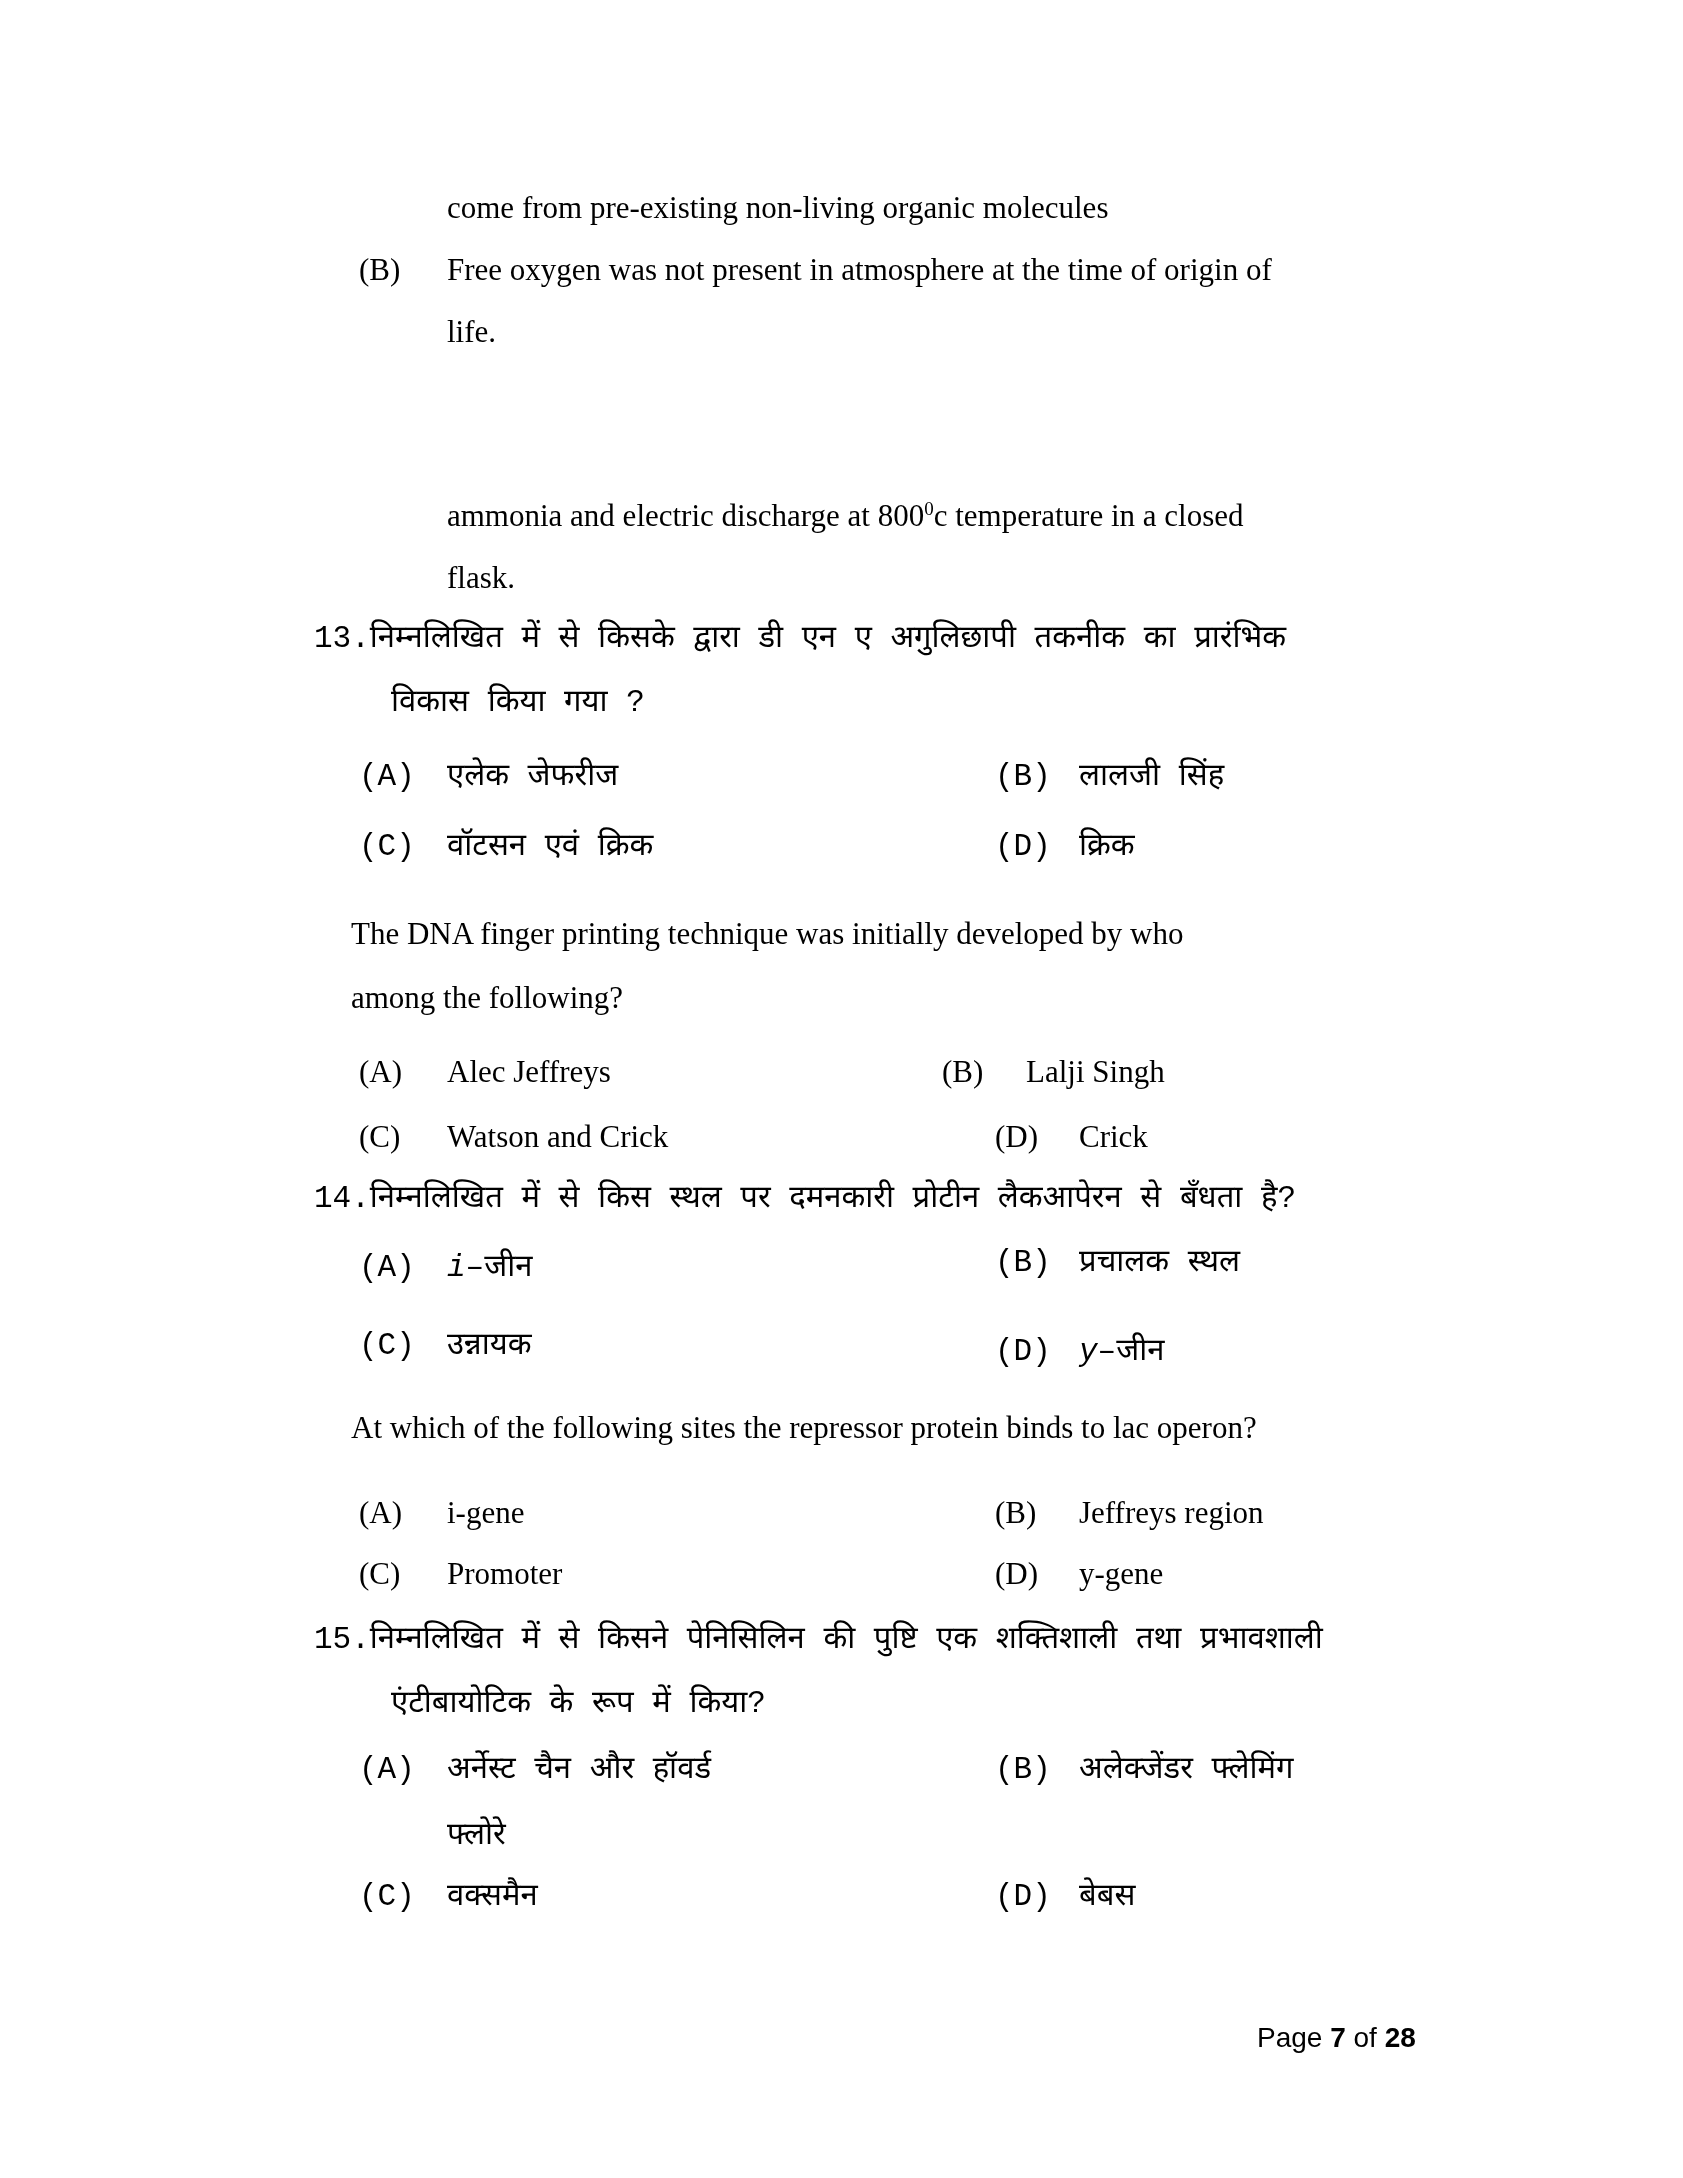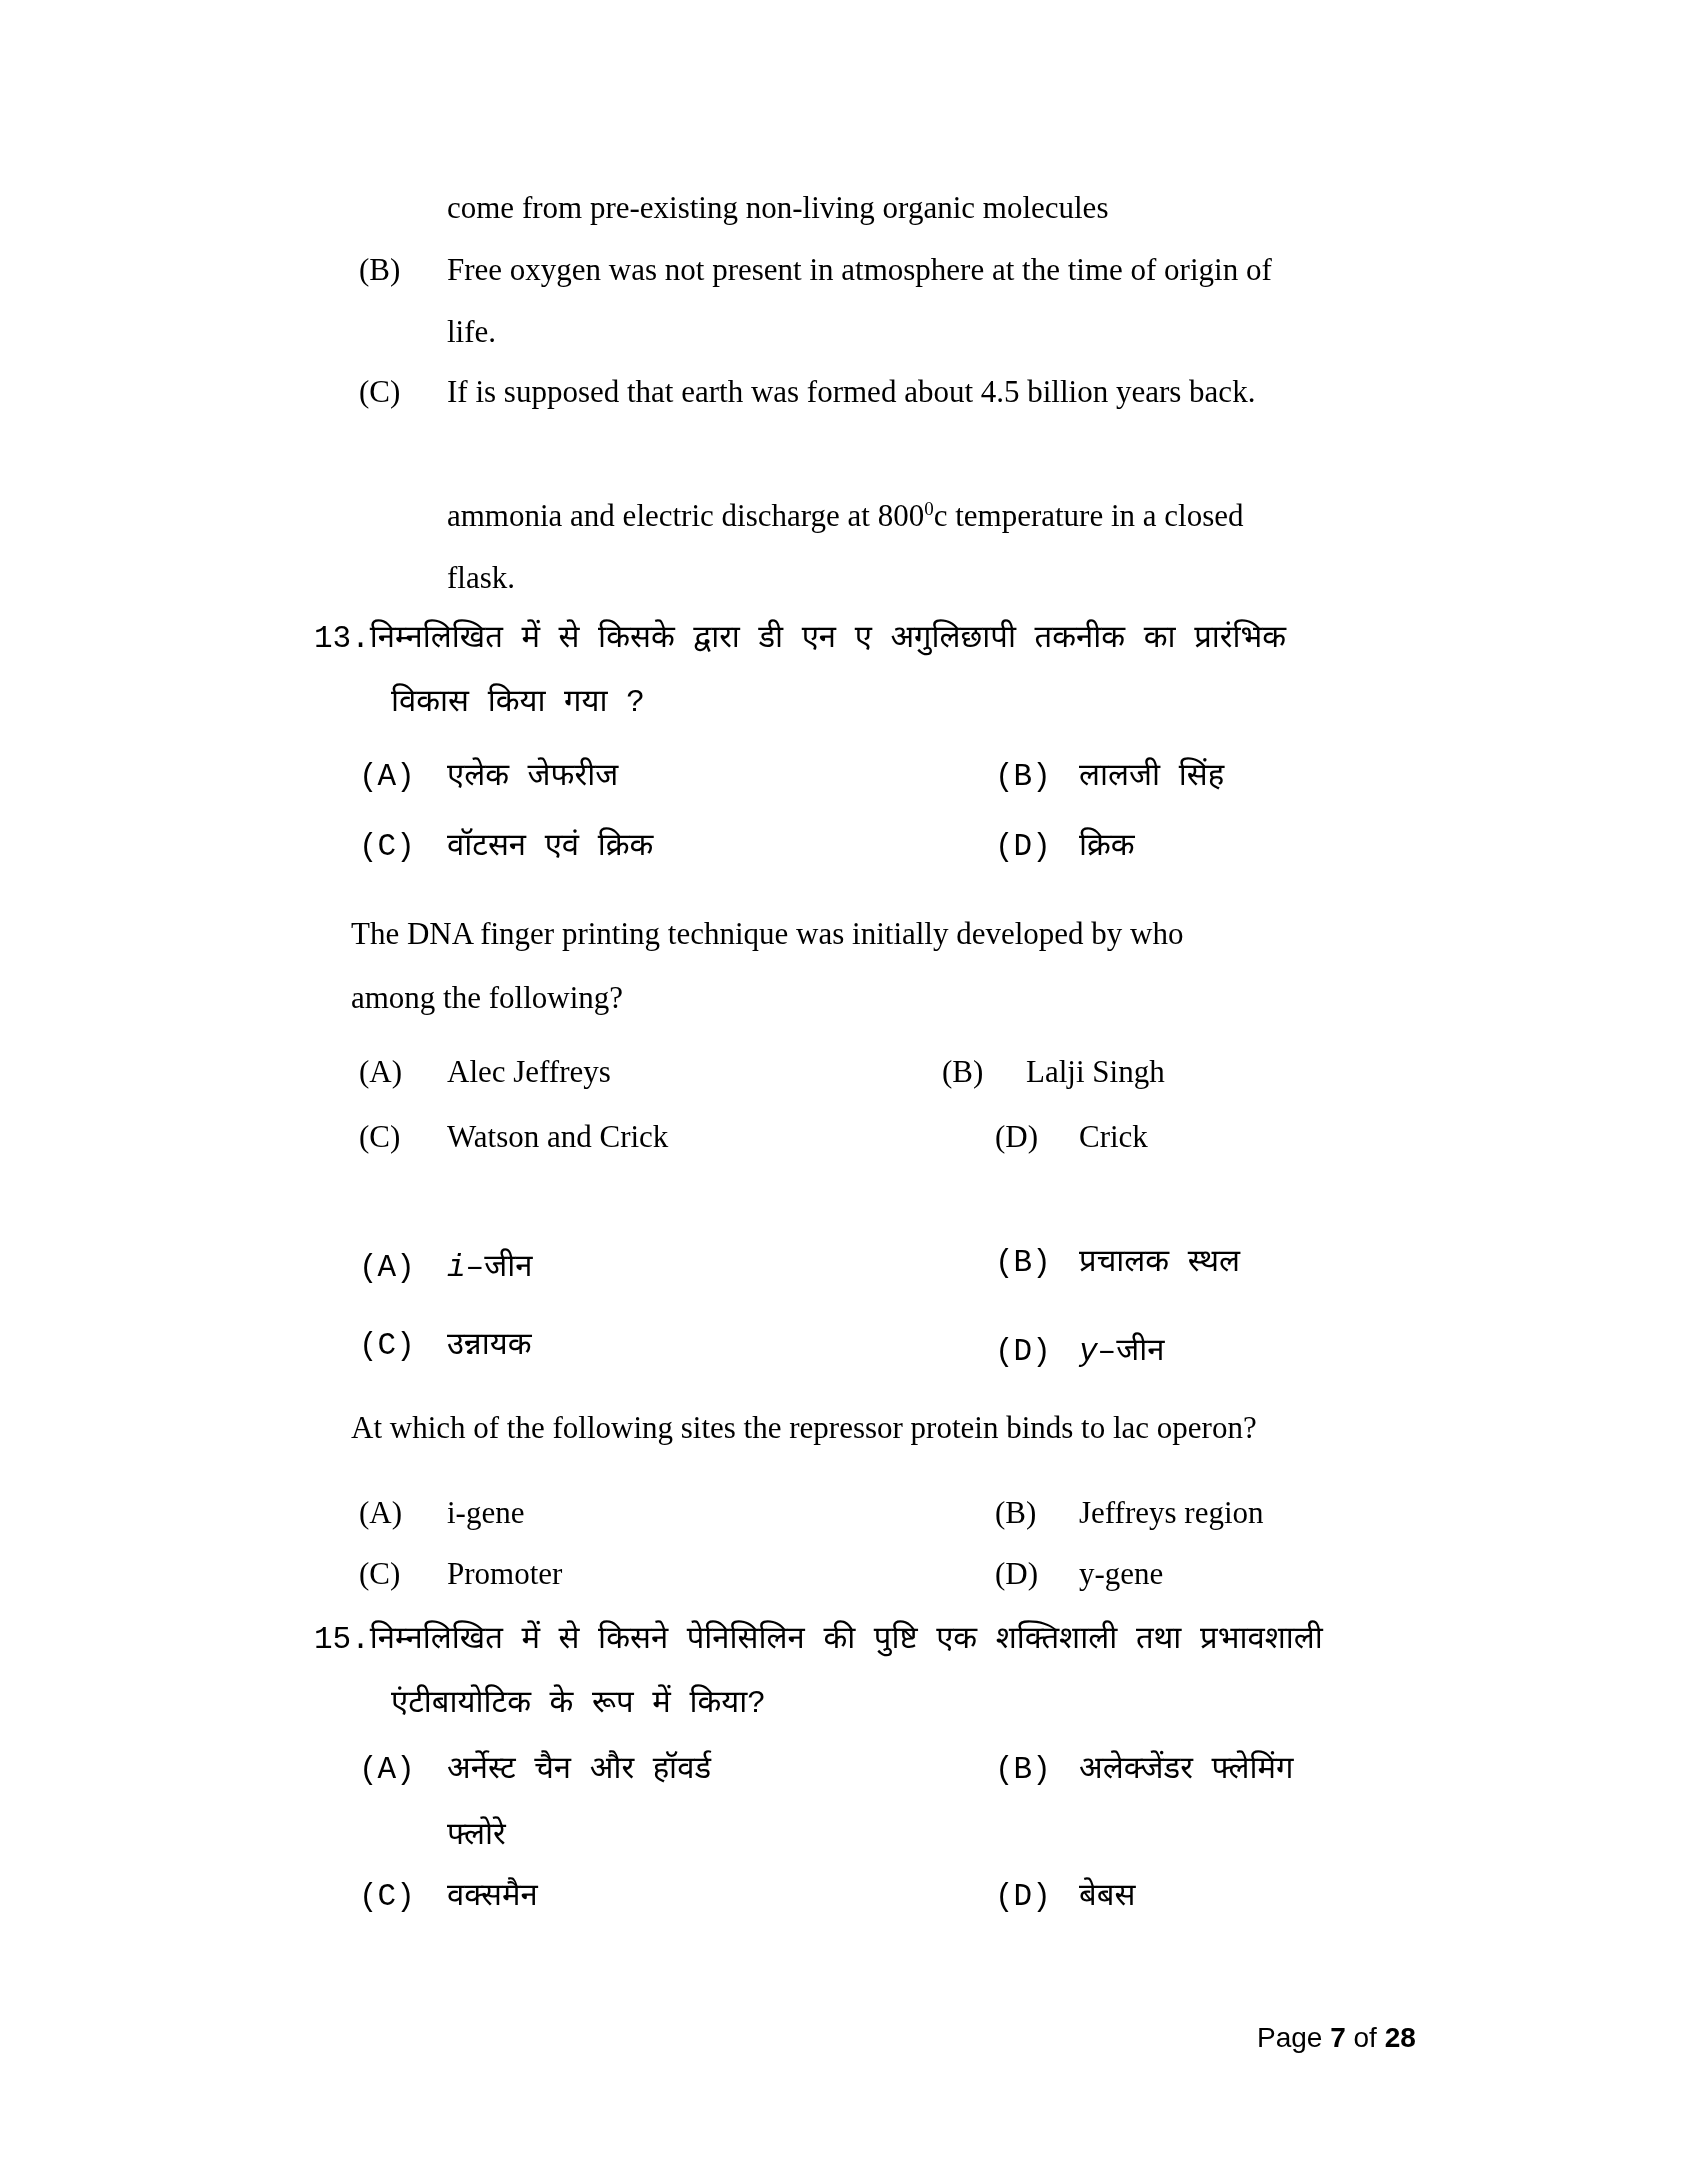--- a/index.html
+++ b/index.html
@@ -32,23 +32,20 @@
 
 <div class="page">
 
   <div class="abs" style="left:447px; top:190px">come from pre-existing non-living organic molecules</div>
 
   <div class="abs" style="left:359px; top:252px">
     <span class="olet1">(B)</span><span>Free oxygen was not present in atmosphere at the time of origin of</span>
   </div>
   <div class="abs" style="left:447px; top:314px">life.</div>
 
-  <div class="abs" style="left:359px; top:374px">
-    <span class="olet1">(C)</span><span>If is supposed that earth was formed about 4.5 billion years back.</span>
-  </div>
 
   <div class="abs" style="left:447px; top:498px">
     <span>ammonia and electric discharge at 800</span><span class="sup">0</span><span>c temperature in a closed</span>
   </div>
   <div class="abs" style="left:447px; top:560px">flask.</div>
 
   <div class="abs hindi" style="left:314px; top:614px">
     <span class="qnum">13.</span><span>निम्नलिखित में से किसके द्वारा डी एन ए अगुलिछापी तकनीक का प्रारंभिक</span>
   </div>
   <div class="abs hindi" style="left:391px; top:678px">विकास किया गया ?</div>
@@ -75,20 +72,23 @@
   <div class="abs" style="left:942px; top:1054px">
     <span class="olet2">(B)</span><span>Lalji Singh</span>
   </div>
   <div class="abs" style="left:359px; top:1119px">
     <span class="olet1">(C)</span><span>Watson and Crick</span>
   </div>
   <div class="abs" style="left:995px; top:1119px">
     <span class="olet2">(D)</span><span>Crick</span>
   </div>
 
+  <div class="abs hindi" style="left:314px; top:1174px">
+    <span class="qnum">14.</span><span>निम्नलिखित में से किस स्थल पर दमनकारी प्रोटीन लैकआपेरन से बँधता है?</span>
+  </div>
 
   <div class="abs hindi" style="left:359px; top:1243px">
     <span class="olet1">(A)</span><span class="ital">i</span><span>–जीन</span>
   </div>
   <div class="abs hindi" style="left:995px; top:1238px">
     <span class="olet2">(B)</span><span>प्रचालक स्थल</span>
   </div>
   <div class="abs hindi" style="left:359px; top:1321px">
     <span class="olet1">(C)</span><span>उन्नायक</span>
   </div>

